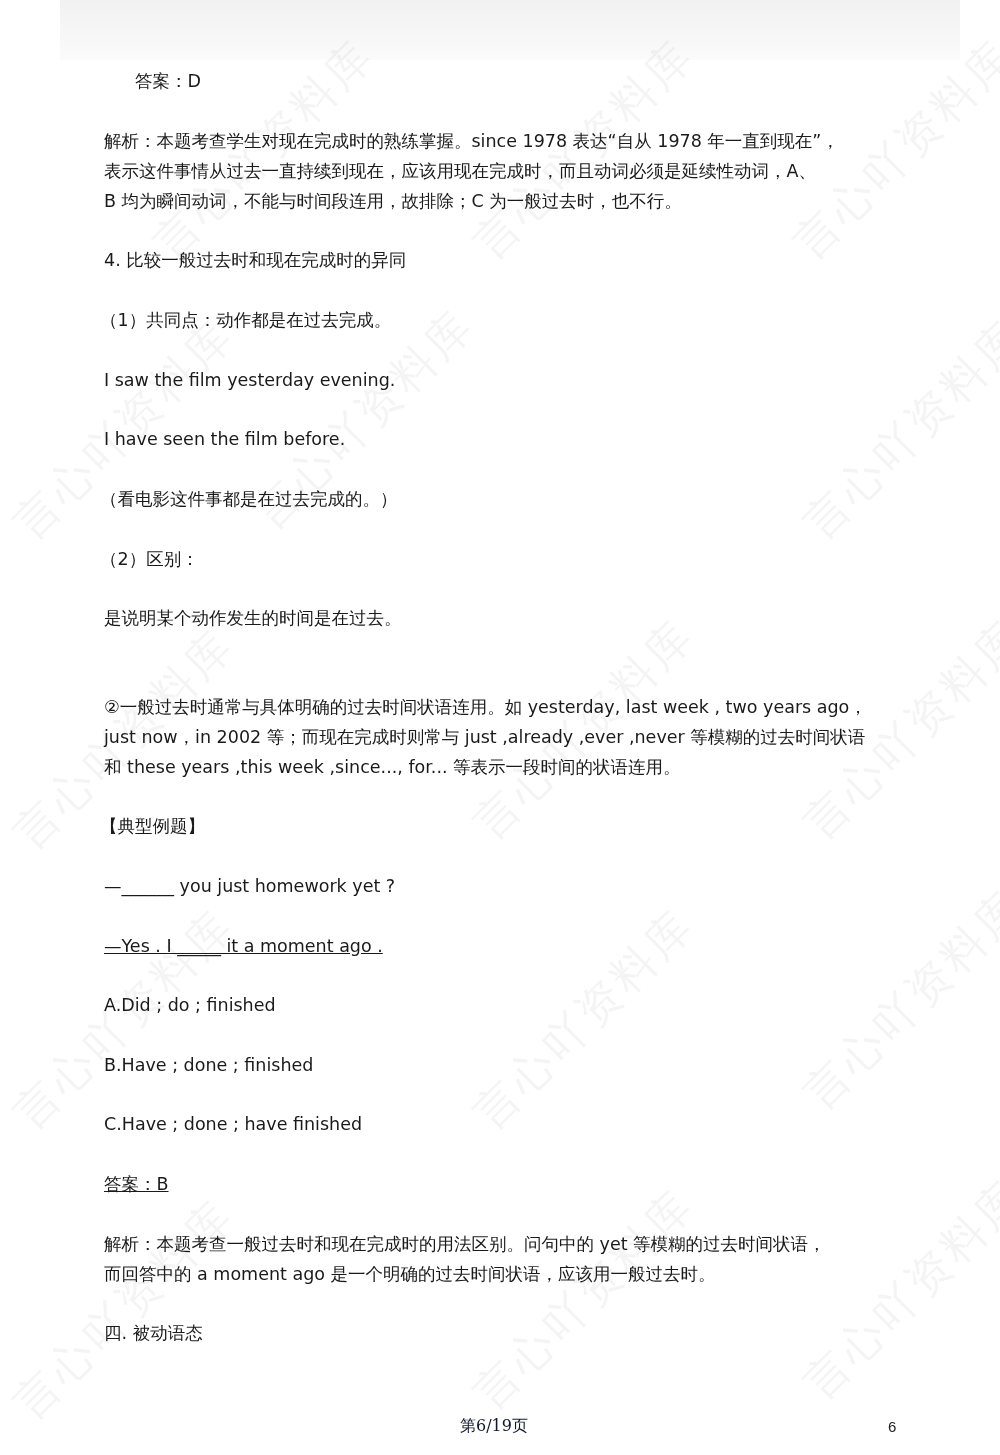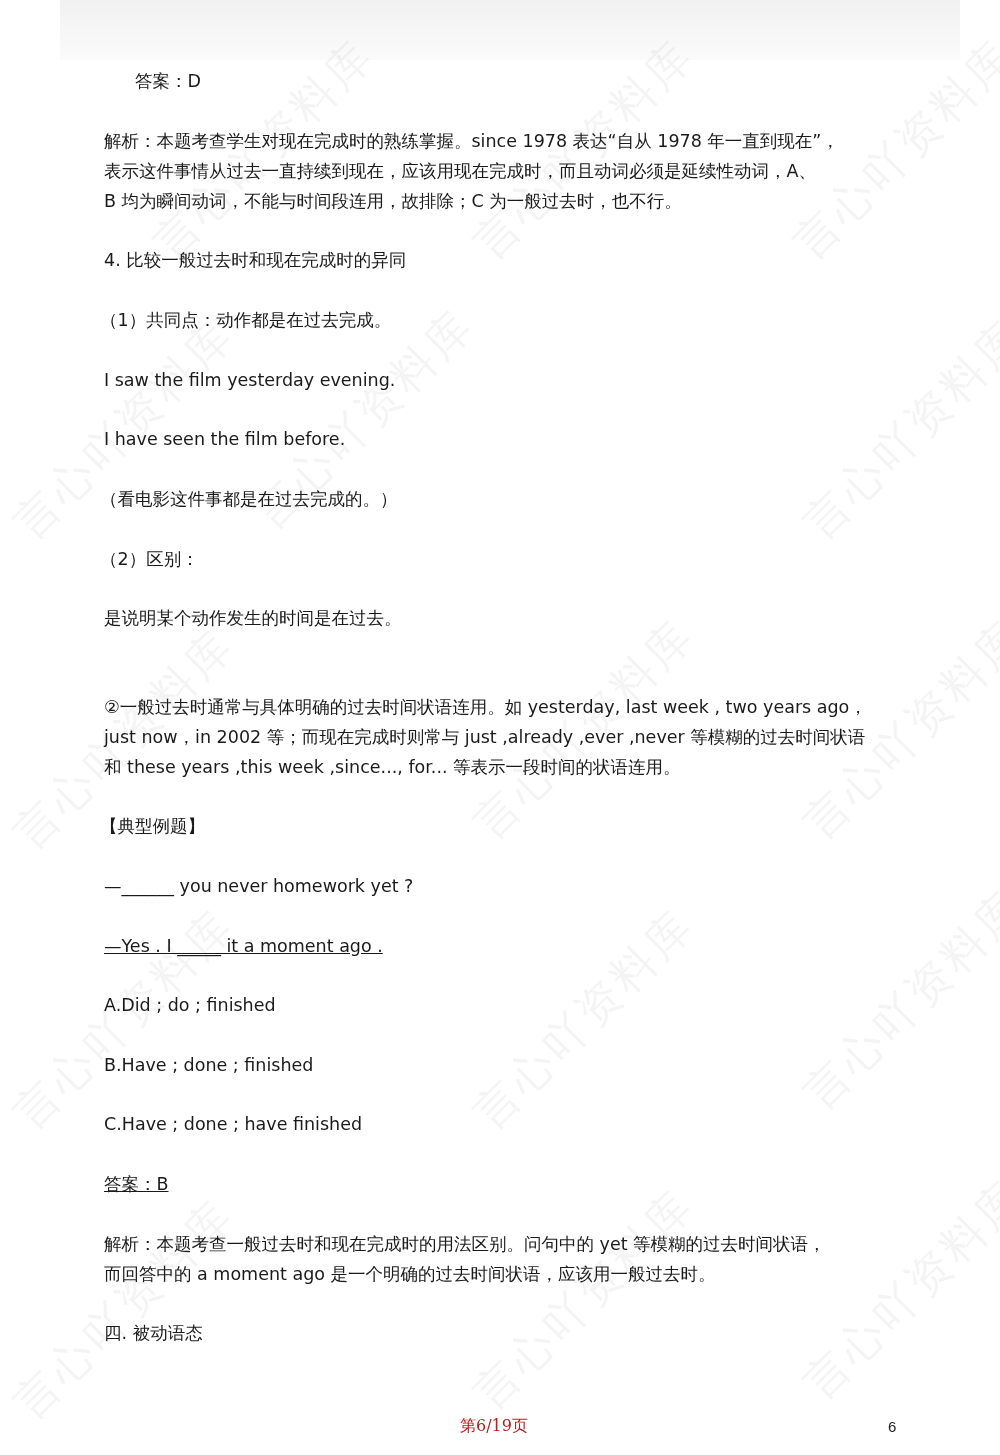--- a/index.html
+++ b/index.html
@@ -51,21 +51,21 @@
       transform: rotate(-45deg);
       white-space: nowrap;
       pointer-events: none;
       letter-spacing: 4px;
     }
     .footer-center {
       position: absolute;
       left: 460px; top: 1416px;
       font-family: "DejaVu Serif", "Liberation Serif", serif;
       font-size: 16px;
-      color: #b91c1c;
+      color: #0f172a;
     }
     .footer-right {
       position: absolute;
       left: 888px; top: 1418px;
       font-family: "Liberation Sans", sans-serif;
       font-size: 15px;
       color: #222;
     }
   </style>
 </head>
@@ -109,21 +109,21 @@
     <span class="l">是说明某个动作发生的时间是在过去。</span>
   </div>
 
   <div class="para" style="top:692px;">
     <span class="l">②一般过去时通常与具体明确的过去时间状语连用。如 yesterday, last week , two years ago，</span>
     <span class="l">just now，in 2002  等；而现在完成时则常与  just ,already ,ever ,never  等模糊的过去时间状语</span>
     <span class="l">和  these years ,this week ,since..., for...  等表示一段时间的状语连用。</span>
   </div>
 
   <div class="line" style="top:811px; left:100px;">【典型例题】</div>
-  <div class="line" style="top:871px;">—______ you never homework yet ?</div>
+  <div class="line" style="top:871px;">—______ you just homework yet ?</div>
   <div class="line" style="top:931px;text-decoration:underline;">—Yes . I _____ it a moment ago .</div>
   <div class="line" style="top:990px;">A.Did ; do ; finished</div>
   <div class="line" style="top:1050px;">B.Have ; done ; finished</div>
   <div class="line" style="top:1109px;">C.Have ; done ; have finished</div>
   <div class="line" style="top:1169px;text-decoration:underline;">答案：B</div>
 
   <div class="para" style="top:1229px;">
     <span class="l">解析：本题考查一般过去时和现在完成时的用法区别。问句中的 yet 等模糊的过去时间状语，</span>
     <span class="l">而回答中的 a moment ago  是一个明确的过去时间状语，应该用一般过去时。</span>
   </div>

